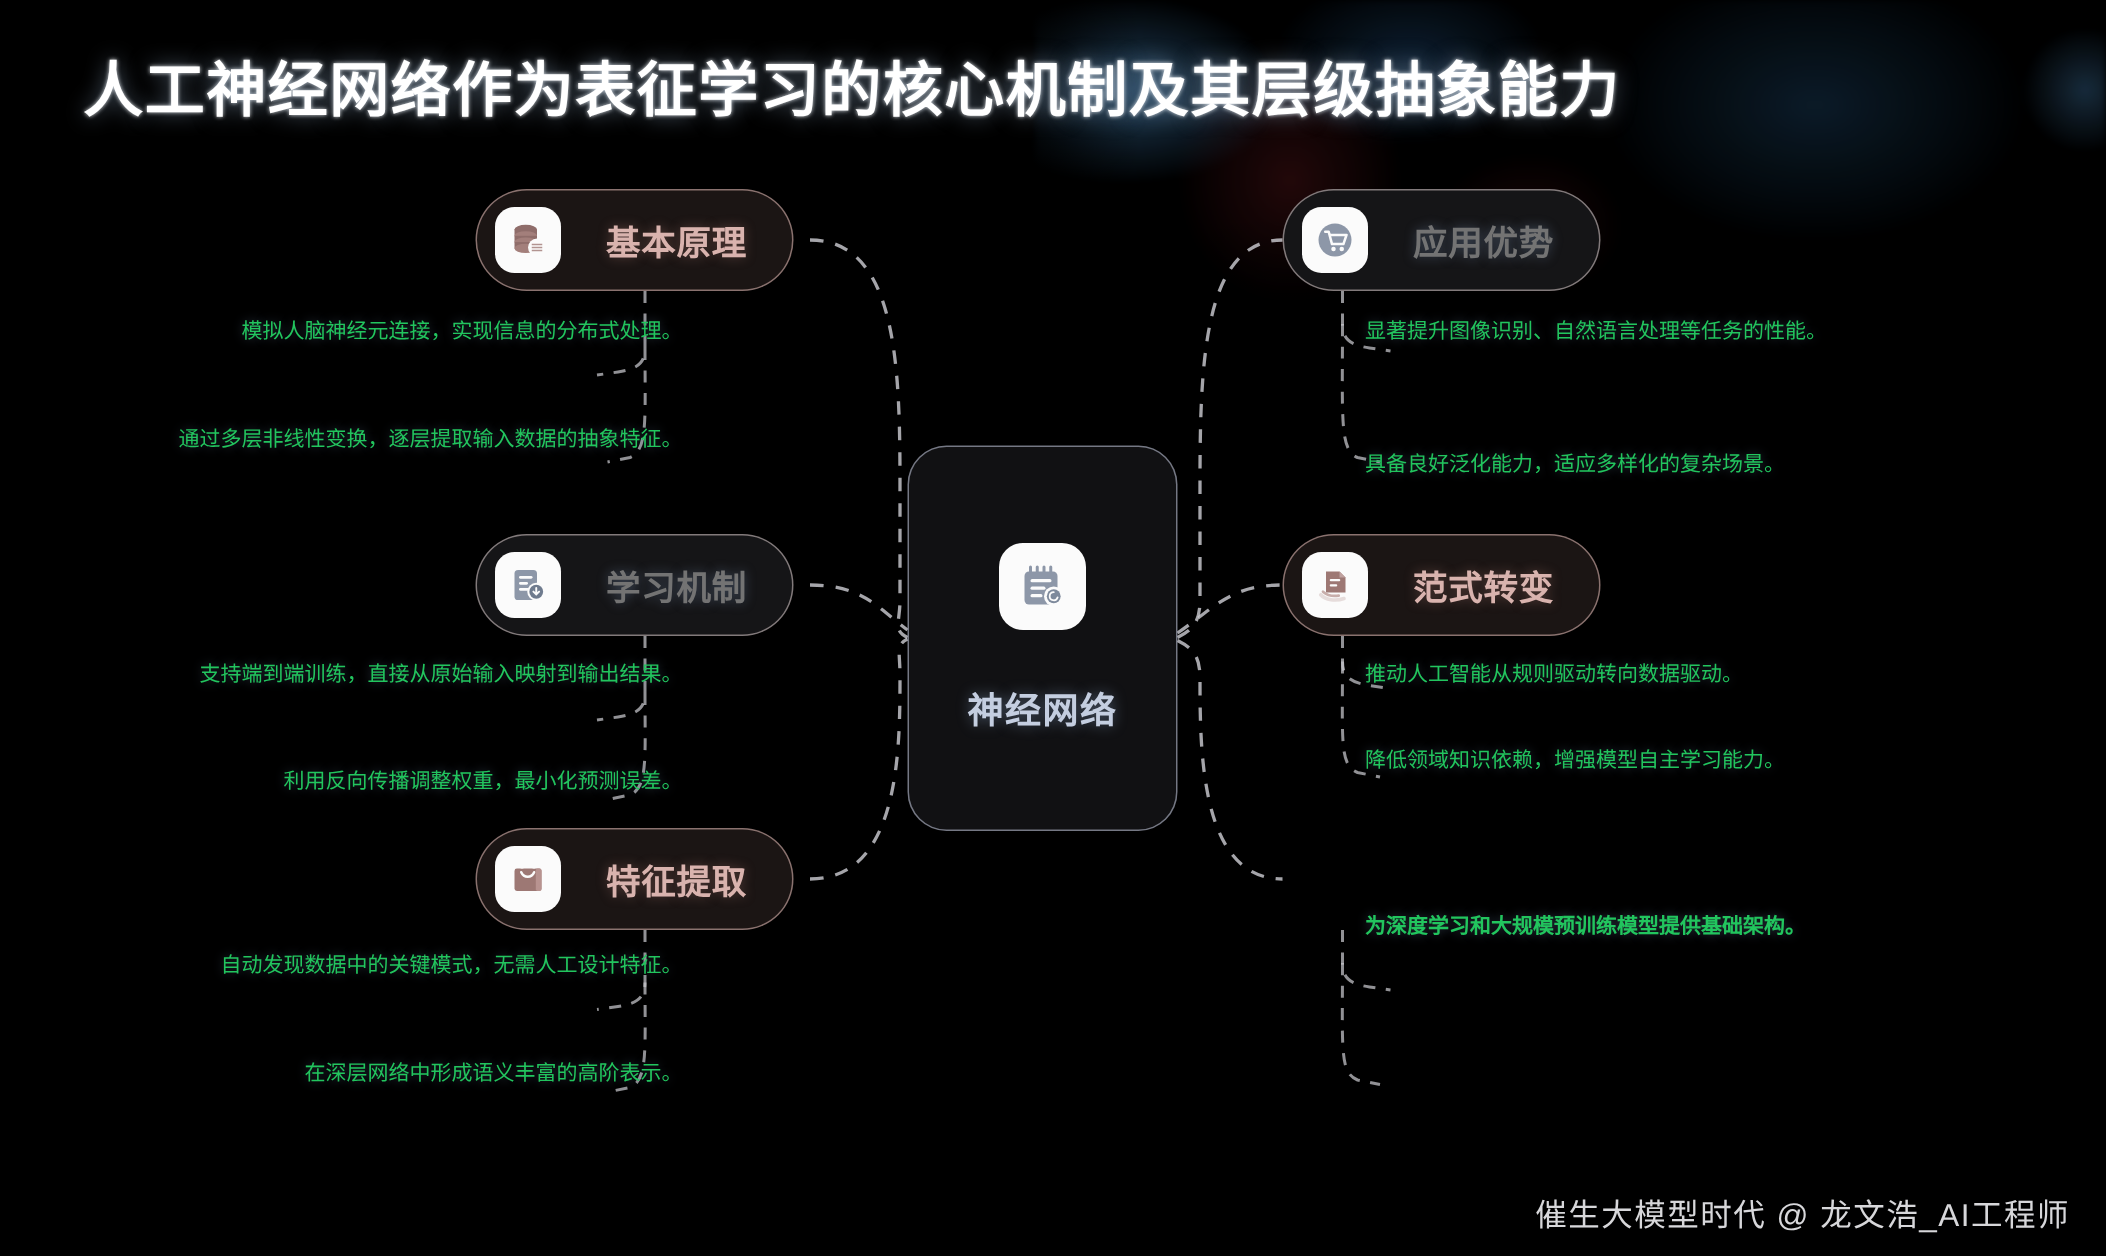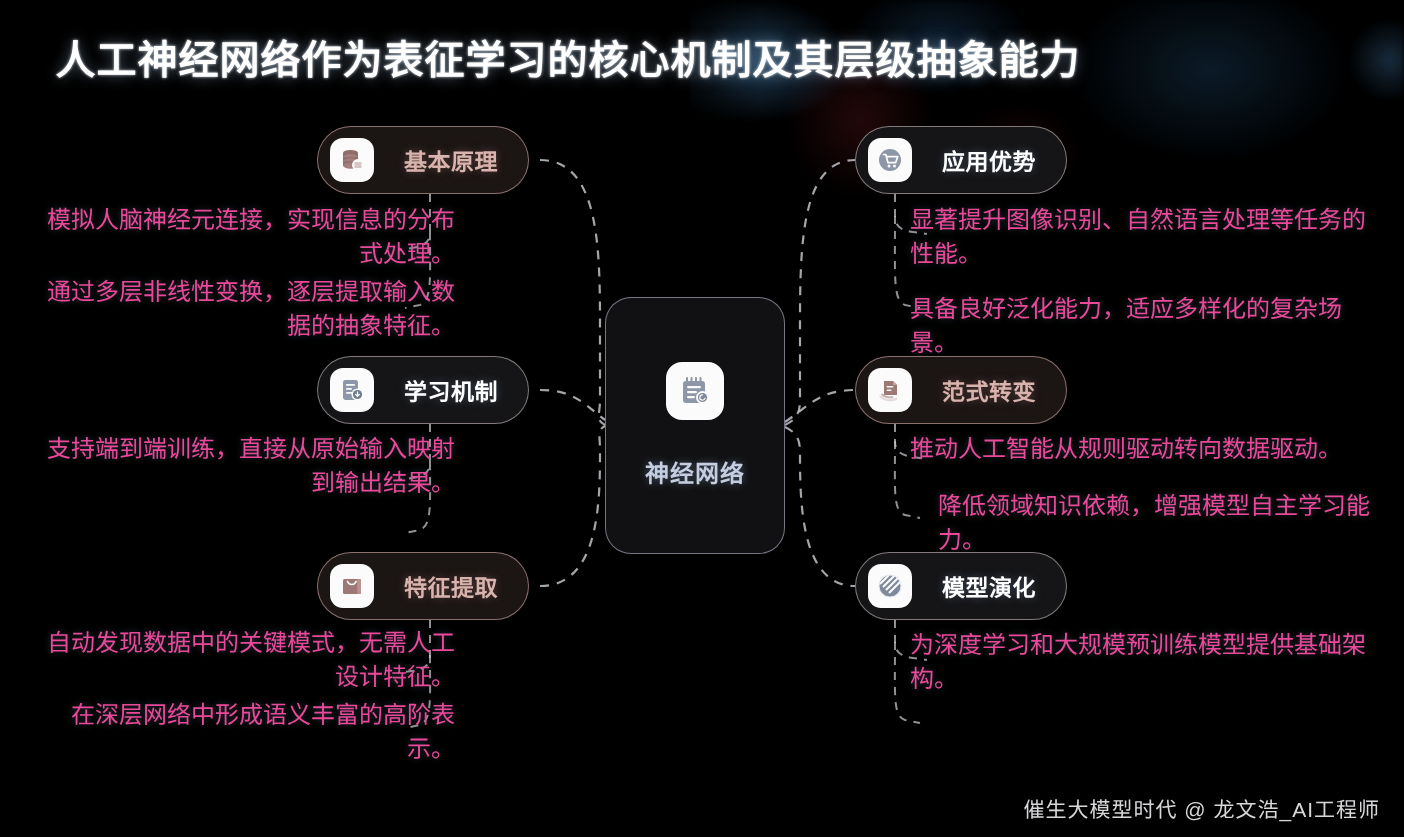--- a/index.html
+++ b/index.html
@@ -95,21 +95,21 @@
     display: flex; align-items: center; justify-content: center;
     flex: 0 0 auto;
   }
   .node .node-label {
     font-size: 23px;
     font-weight: 700;
     white-space: nowrap;
     letter-spacing: .5px;
   }
   .lab-warm { color: #d9b3ae; text-shadow: 0 0 8px rgba(200,140,130,.35); }
-  .lab-cool { color: #ffffff; text-shadow: 0 0 8px rgba(140,170,210,.35); }
+  .lab-cool { color: #737373; text-shadow: 0 0 8px rgba(140,170,210,.35); }
 
   
   #node-basic    { left: 317px; top: 126px; }
   #node-learn    { left: 317px; top: 356px; }
   #node-feature  { left: 317px; top: 552px; }
   
   #node-apply    { left: 855px; top: 126px; }
   #node-paradigm { left: 855px; top: 356px; }
   #node-evolve   { left: 855px; top: 552px; }
 
@@ -139,42 +139,42 @@
     font-size: 24px;
     font-weight: 700;
     color: #c4cee0;
     letter-spacing: 1px;
     text-shadow: 0 0 9px rgba(150,180,220,.4);
   }
 
   
   .detail {
     position: absolute;
-    font-size: 24px;
+    font-size: 14px;
     line-height: 34px;
-    color: #ec4899;
+    color: #22c55e;
     z-index: 3;
     text-shadow: 0 0 7px rgba(130,160,200,.35);
   }
   .detail.left  { text-align: right; width: 420px; }
   .detail.right { text-align: left;  width: 460px; }
 
   
   #d-basic-1   { left: 35px;  top: 203px; }
   #d-basic-2   { left: 35px;  top: 275px; }
   #d-learn-1   { left: 35px;  top: 432px; }
   #d-learn-2   { left: 35px;  top: 503px; }
   #d-feat-1    { left: 35px;  top: 626px; }
   #d-feat-2    { left: 35px;  top: 698px; }
   
   #d-apply-1   { left: 910px; top: 203px; }
   #d-apply-2   { left: 910px; top: 292px; }
   #d-para-1    { left: 910px; top: 432px; }
-  #d-para-2    { left: 910px; top: 489px; margin-left: 28px; }
-  #d-evol-1    { left: 910px; top: 628px; }
+  #d-para-2    { left: 910px; top: 489px; }
+  #d-evol-1    { left: 910px; top: 600px; font-weight: bold; }
   #d-evol-2    { left: 910px; top: 698px; }
 
   
   #footer {
     position: absolute;
     right: 24px; bottom: 14px;
     font-size: 21px;
     color: #d7d7da;
     letter-spacing: 1px;
     z-index: 6;
@@ -299,41 +299,25 @@
         <path d="M17 5 v4 h4" fill="#c0a29f"></path>
         <rect x="10.5" y="10" width="7" height="1.5" rx=".7" fill="#fbfbfb"></rect>
         <rect x="10.5" y="13.5" width="5" height="1.5" rx=".7" fill="#fbfbfb"></rect>
         <path d="M4.5 20.5 c3 3.5 10 4.5 15.5 2.5" stroke="#e6dcdb" stroke-width="2.4" fill="none" stroke-linecap="round"></path>
         <path d="M6 18.5 c2.5 2.2 6.5 3.2 10.5 2.6" stroke="#c8aeab" stroke-width="1.8" fill="none" stroke-linecap="round"></path>
       </svg>
     </span>
     <span class="node-label lab-warm">范式转变</span>
   </div>
 
-  <div class="node" id="node-evolve">
-    <span class="node-ico">
-      <svg width="28" height="28" viewBox="0 0 28 28">
-        <defs>
-          <clipPath id="sphclip">
-              <circle cx="14" cy="14" r="11"></circle>
-            </clipPath>
-        </defs>
-        <circle cx="14" cy="14" r="11" fill="#7f8a9b"></circle>
-        <g clip-path="url(#sphclip)">
-          <path d="M-2 6 L16 -12 M1 9 L19 -9 M4 12 L22 -6 M7 15 L25 -3 M10 18 L28 0 M13 21 L31 3" stroke="#fbfbfb" stroke-width="2.1"></path>
-        </g>
-        <circle cx="14" cy="14" r="11" fill="none" stroke="#e7ebf1" stroke-width="1"></circle>
-      </svg>
-    </span>
-    <span class="node-label lab-cool">模型演化</span>
-  </div>
 
   <div class="detail left" id="d-basic-1">模拟人脑神经元连接，实现信息的分布式处理。</div>
   <div class="detail left" id="d-basic-2">通过多层非线性变换，逐层提取输入数据的抽象特征。</div>
   <div class="detail left" id="d-learn-1">支持端到端训练，直接从原始输入映射到输出结果。</div>
+  <div class="detail left" id="d-learn-2">利用反向传播调整权重，最小化预测误差。</div>
   <div class="detail left" id="d-feat-1">自动发现数据中的关键模式，无需人工设计特征。</div>
   <div class="detail left" id="d-feat-2">在深层网络中形成语义丰富的高阶表示。</div>
 
   <div class="detail right" id="d-apply-1">显著提升图像识别、自然语言处理等任务的性能。</div>
   <div class="detail right" id="d-apply-2">具备良好泛化能力，适应多样化的复杂场景。</div>
   <div class="detail right" id="d-para-1">推动人工智能从规则驱动转向数据驱动。</div>
   <div class="detail right" id="d-para-2">降低领域知识依赖，增强模型自主学习能力。</div>
   <div class="detail right" id="d-evol-1">为深度学习和大规模预训练模型提供基础架构。</div>
 
   <div id="footer">催生大模型时代 @ 龙文浩_AI工程师</div>

